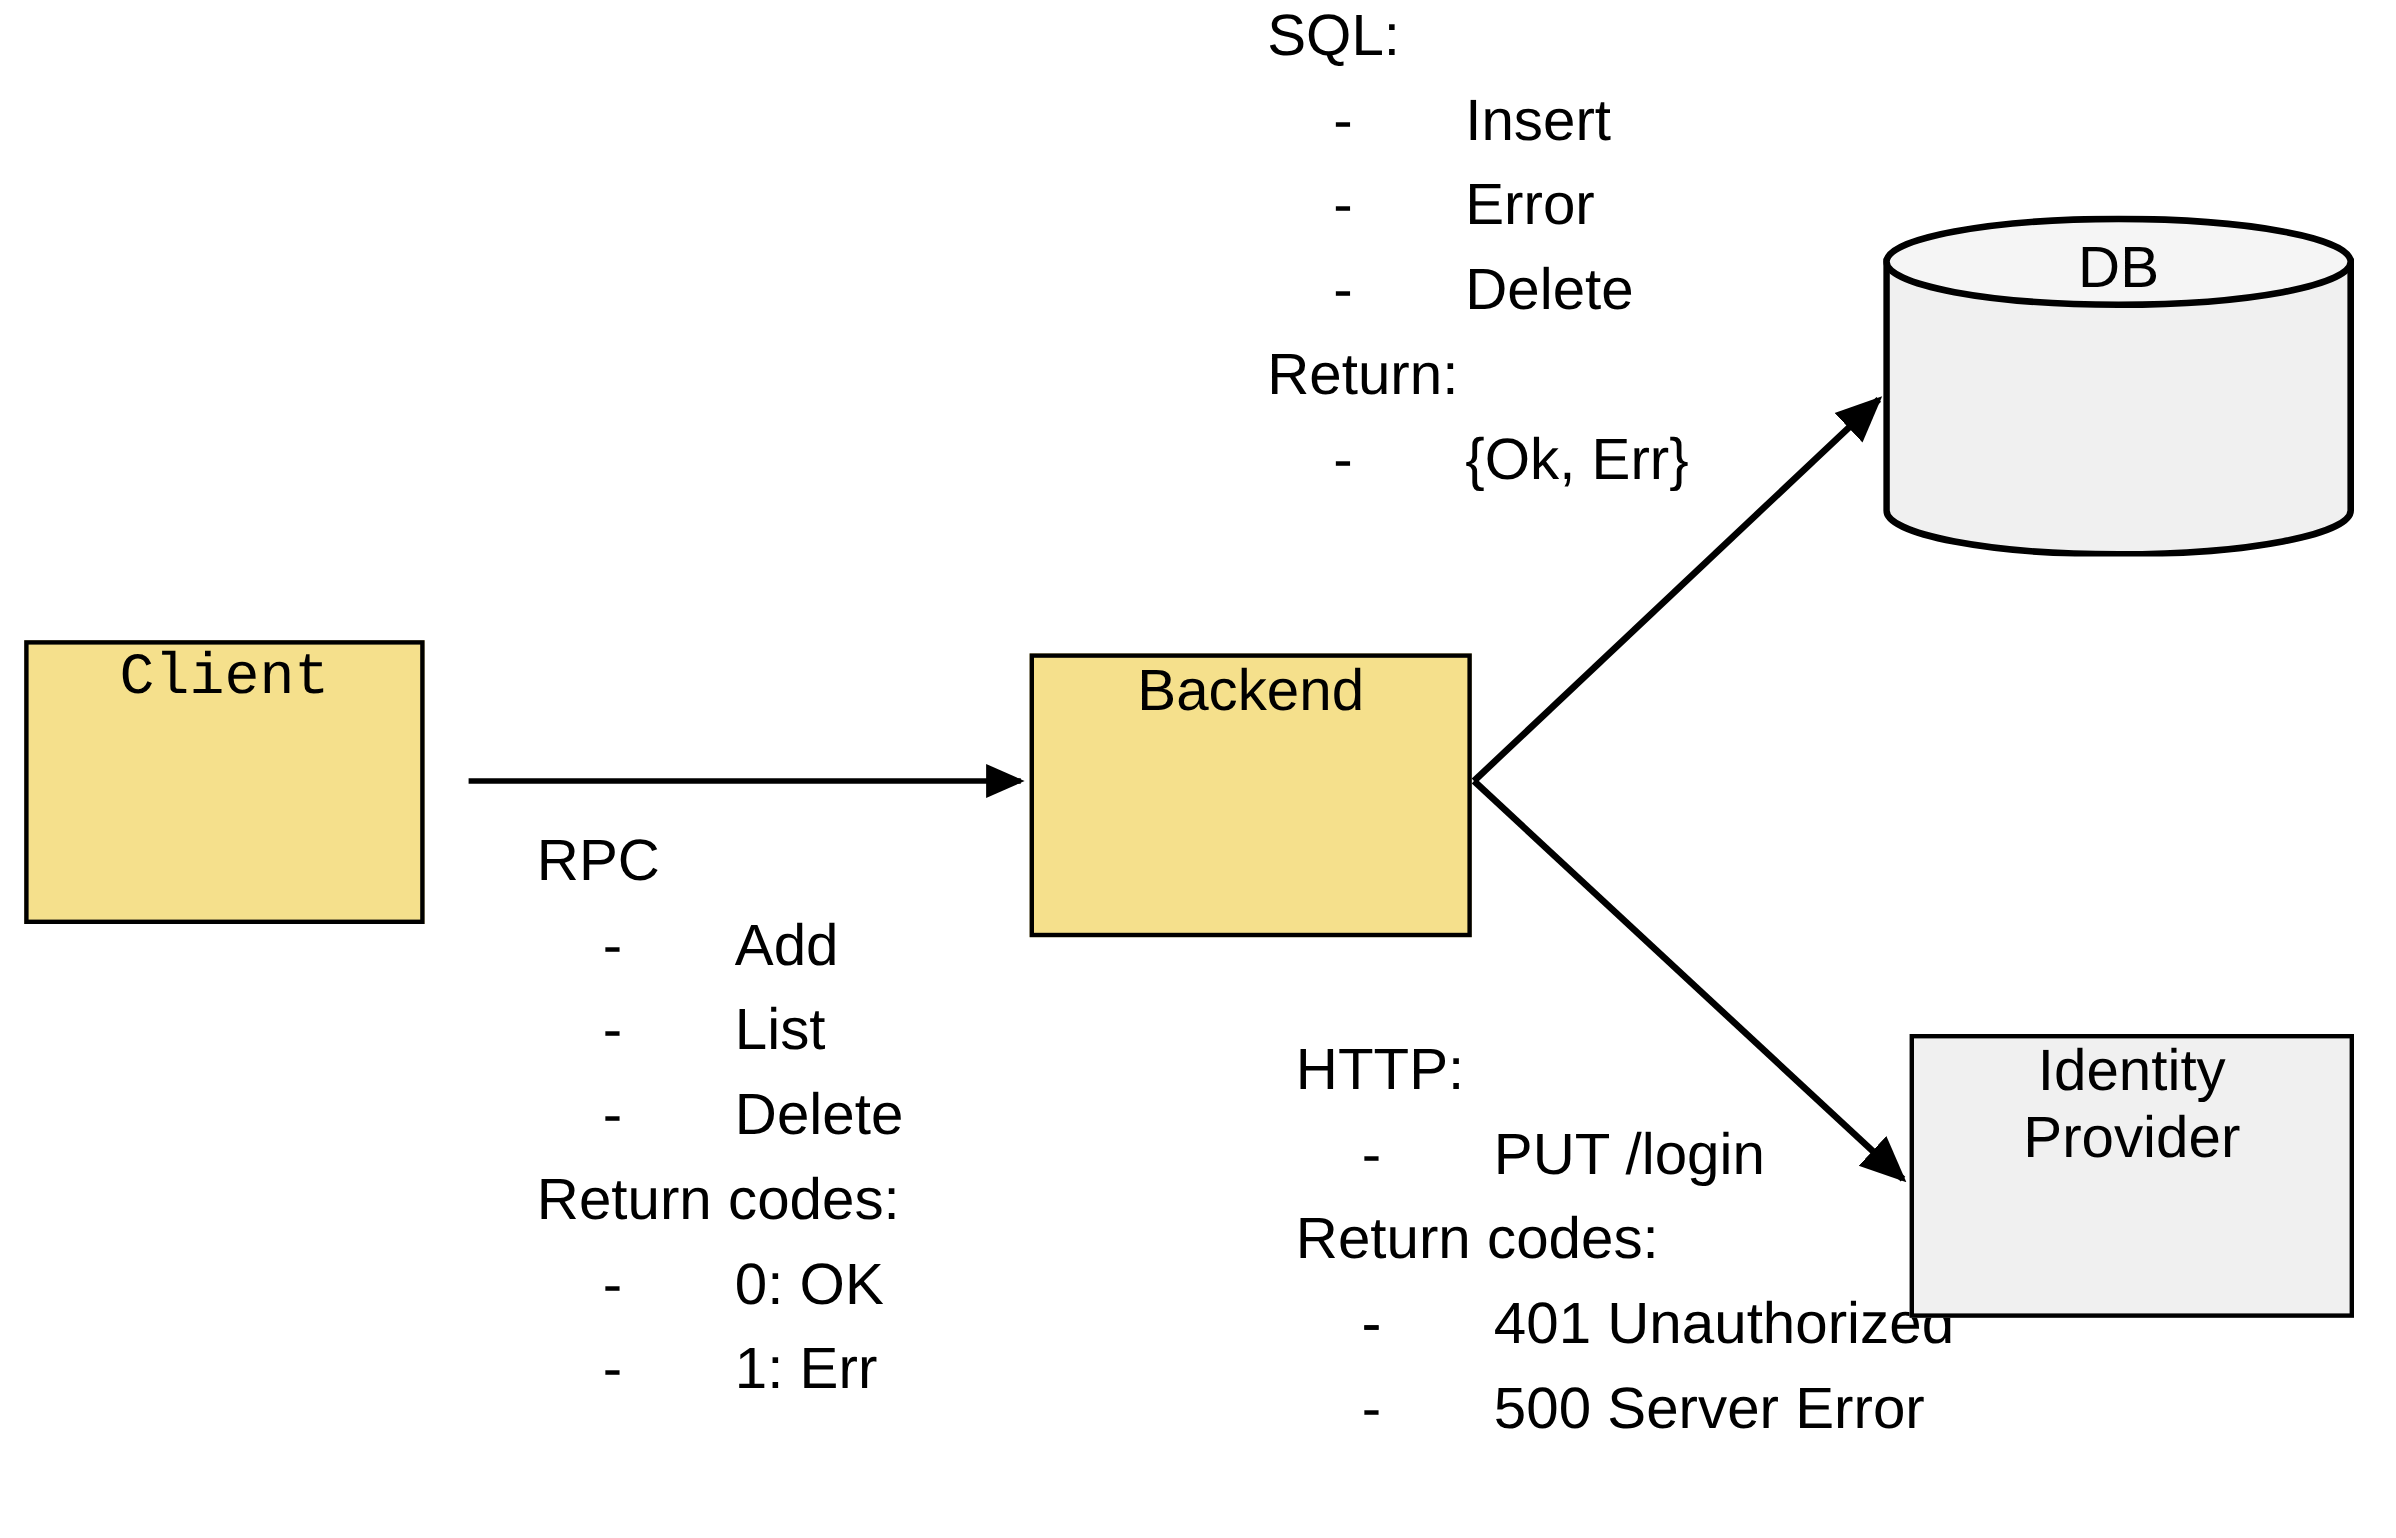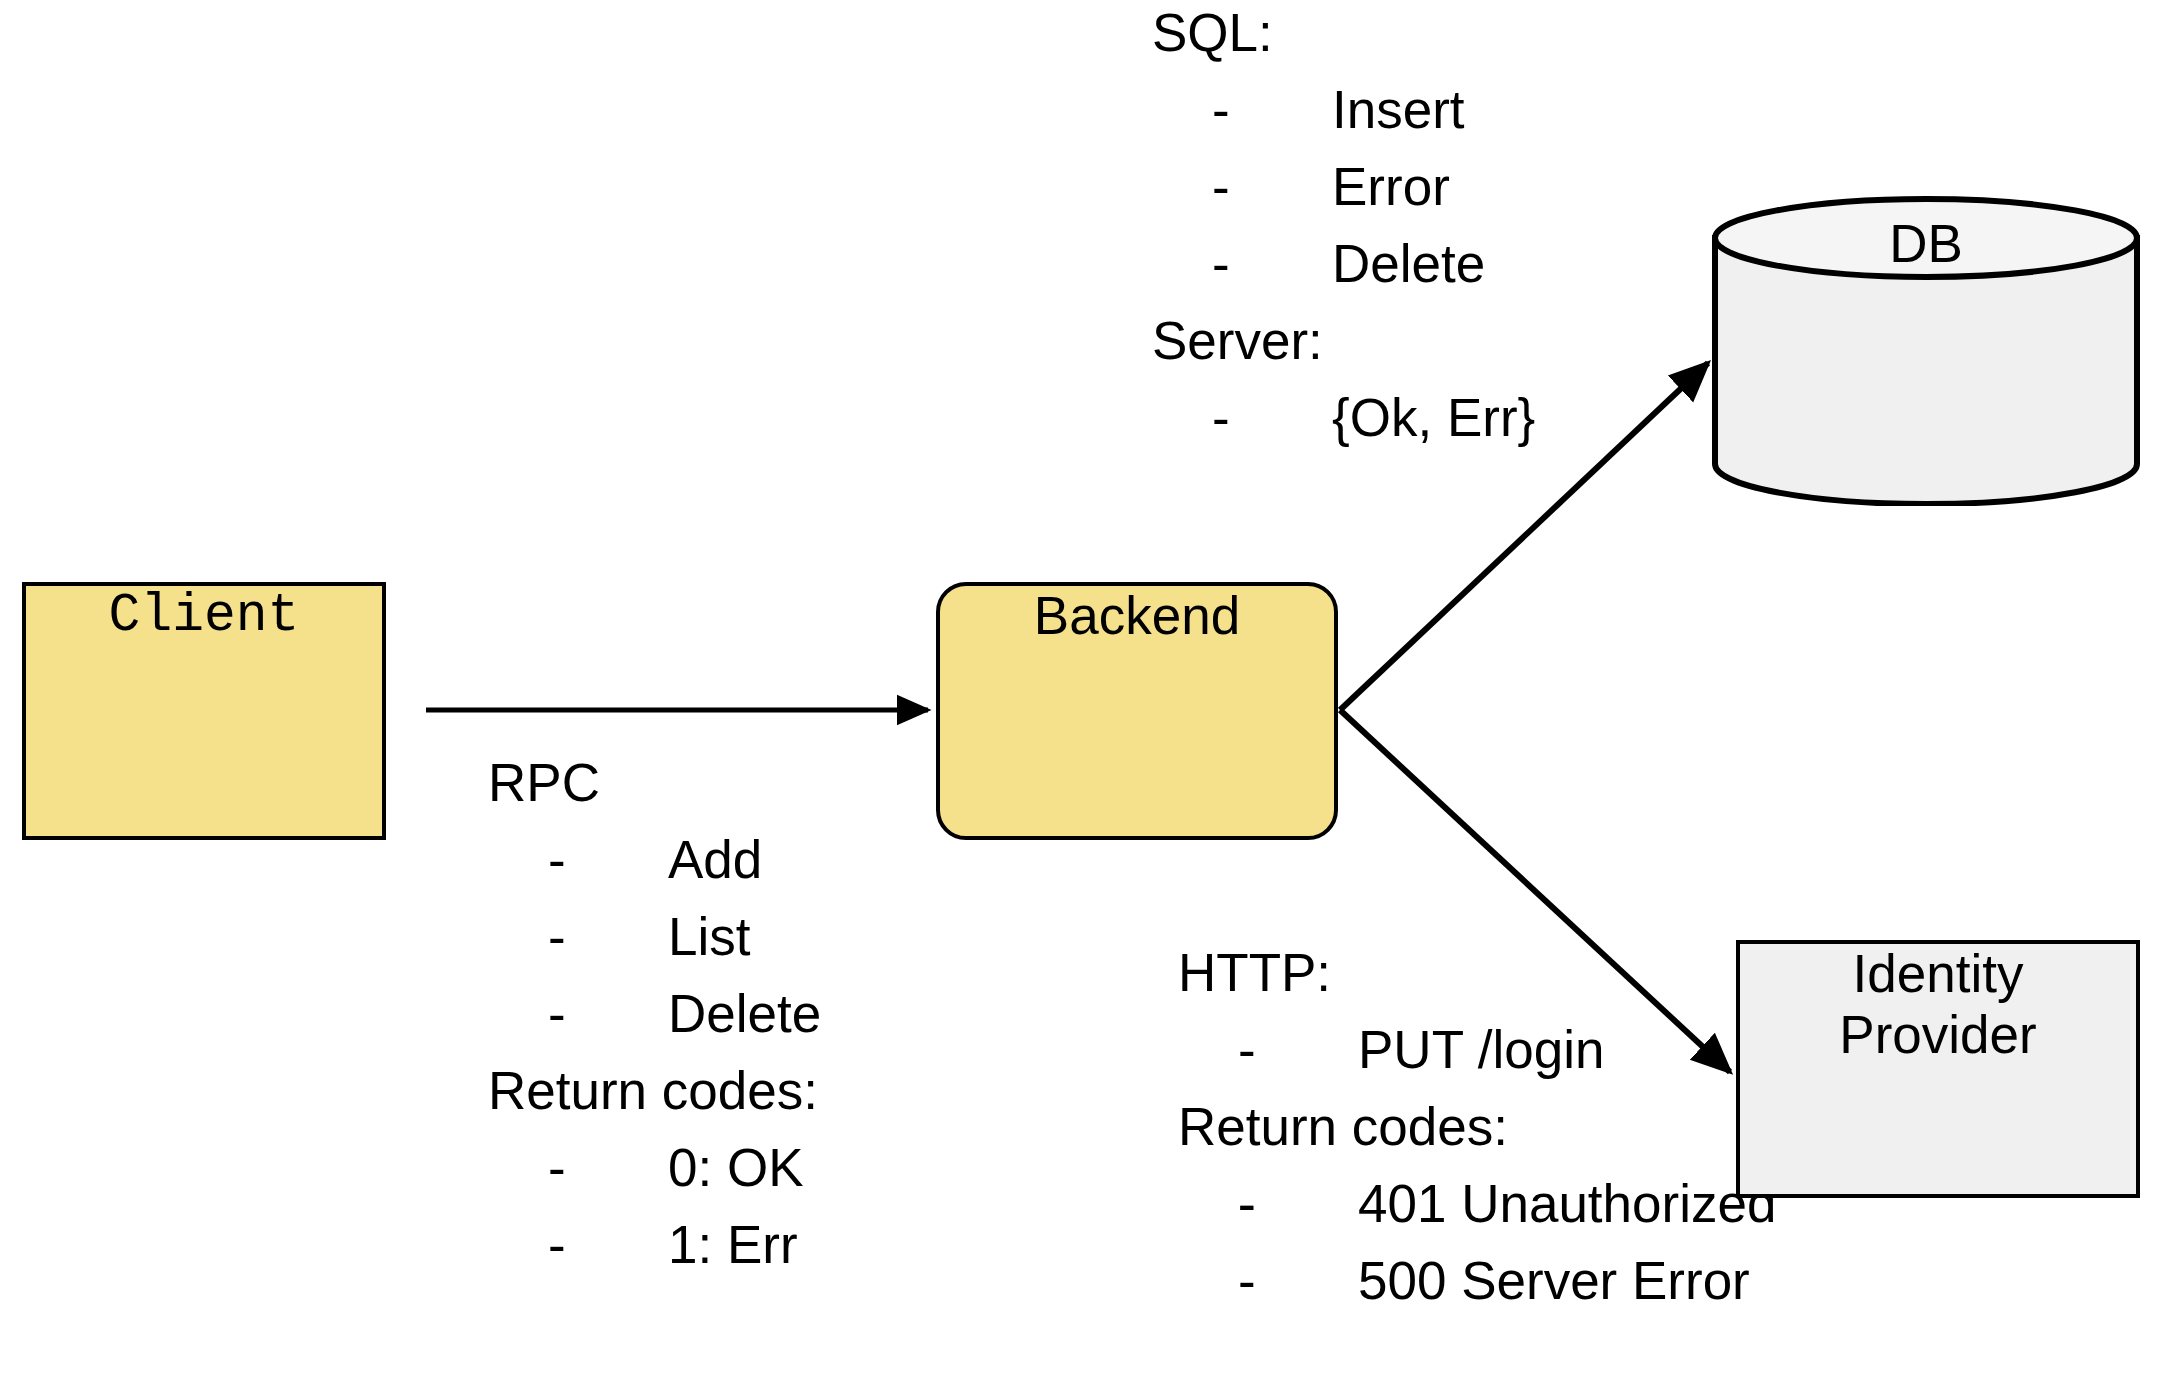--- a/index.html
+++ b/index.html
@@ -37,21 +37,21 @@
     line-height: 1.15;
     z-index: 3;
   }
   .node-rect {
     border: 4px solid #000000;
   }
   .node-yellow { background: #F5E08C; }
   .node-gray   { background: #F0F0F0; }
 
   #node-client  { left: 22px;   top: 582px; width: 364px; height: 258px; font-family: Liberation Mono, monospace; }
-  #node-backend { left: 936px;  top: 582px; width: 402px; height: 258px; border-radius: 30px; }
+  #node-backend { left: 936px;  top: 594px; width: 402px; height: 258px; }
   #node-idp     { left: 1736px; top: 940px; width: 404px; height: 258px; }
 
   
   #node-db {
     left: 1712px;
     top: 196px;
     width: 428px;
     height: 310px;
     background: transparent;
     border: none;
@@ -142,21 +142,21 @@
       <span class="txt">Insert</span>
     </span>
     <span class="item">
       <span class="dash">-</span>
       <span class="txt">Error</span>
     </span>
     <span class="item">
       <span class="dash">-</span>
       <span class="txt">Delete</span>
     </span>
-    <span class="head">Server:</span>
+    <span class="head">Return:</span>
     <span class="item">
       <span class="dash">-</span>
       <span class="txt">{Ok, Err}</span>
     </span>
   </div>
 
   <div id="annot-rpc" class="annot">
     <span class="head">RPC</span>
     <span class="item">
       <span class="dash">-</span>

